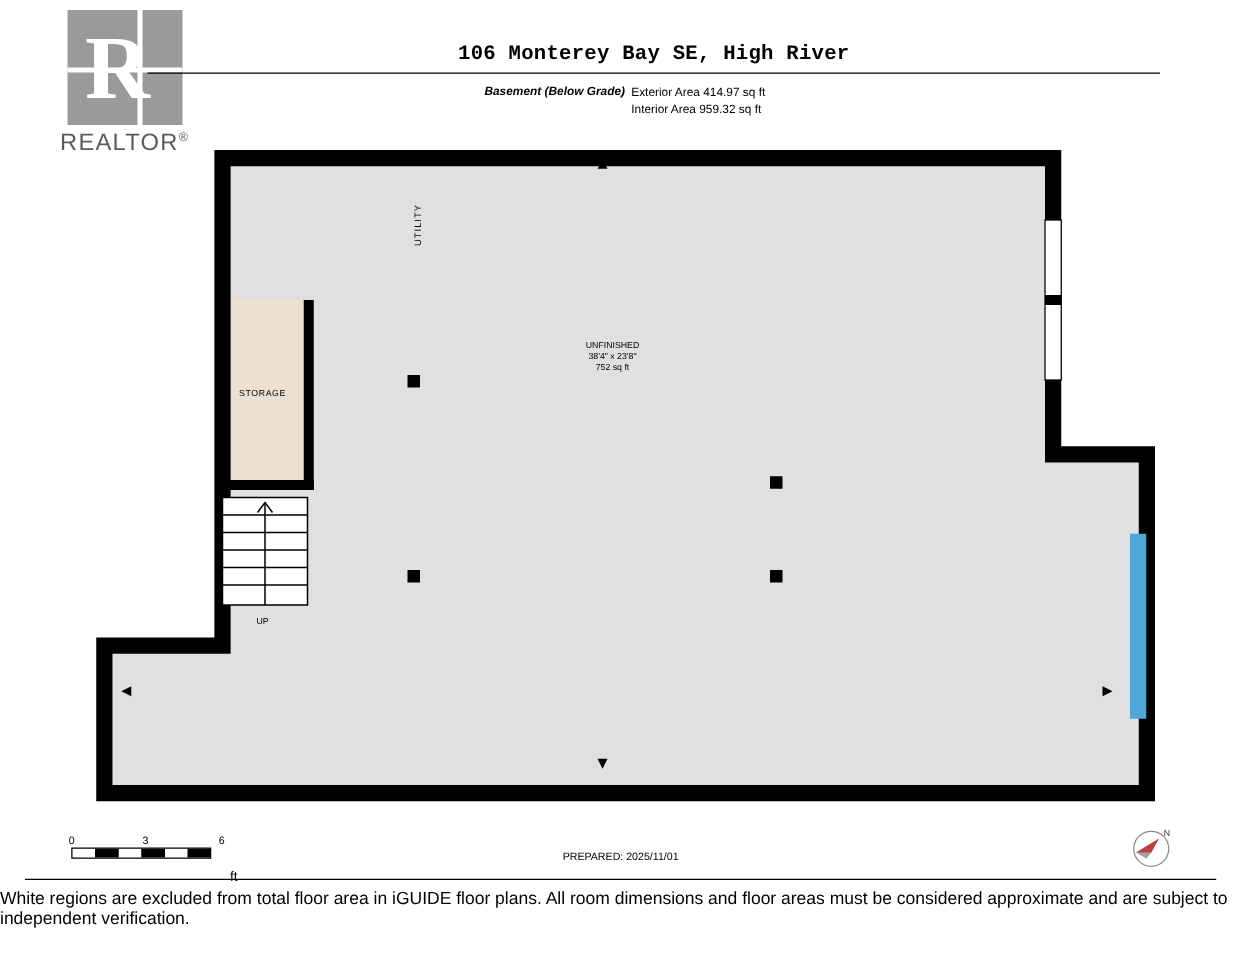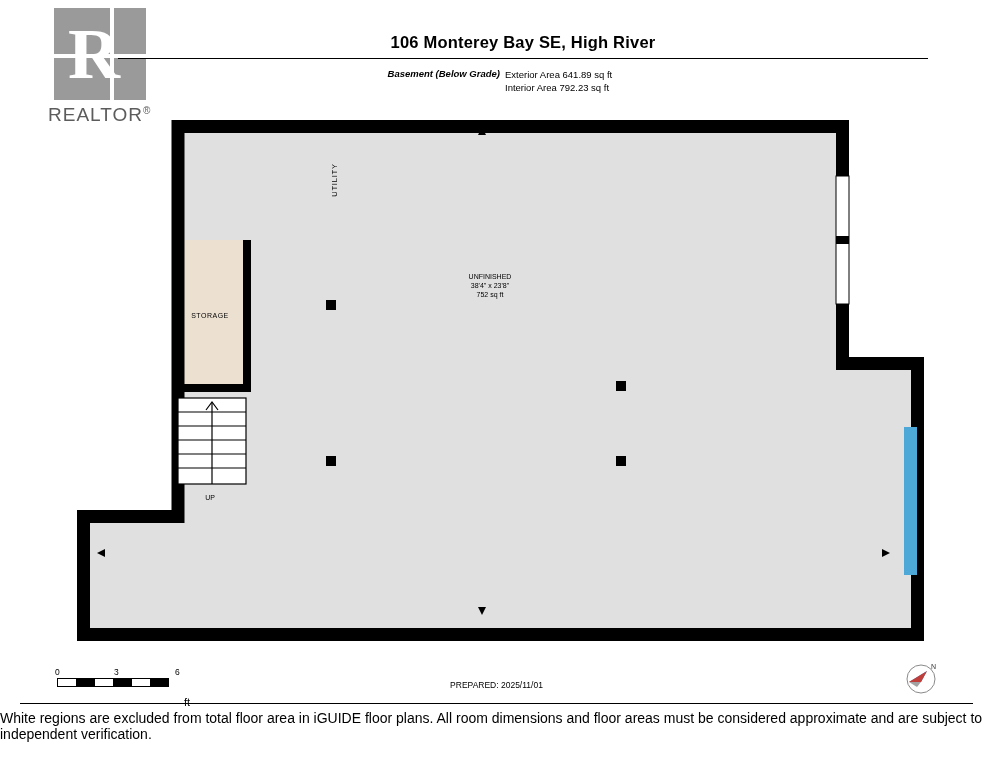--- a/index.html
+++ b/index.html
@@ -84,20 +84,21 @@
   }
   #plan-title {
     position: absolute;
     left: 118px;
     top: 33px;
     width: 810px;
     text-align: center;
     font-size: 16.5px;
     font-weight: bold;
     letter-spacing: 0.2px;
+    font-family: Liberation Mono, monospace;
   }
 
   #level-label {
     position: absolute;
     left: 310px;
     top: 68px;
     width: 190px;
     text-align: right;
     font-size: 9.5px;
     font-weight: bold;
@@ -230,22 +231,22 @@
   </div>
   <div id="realtor-wordmark">
     <span>REALTOR</span><span class="reg">®</span>
   </div>
 </div>
 
 <div id="plan-title">106 Monterey Bay SE, High River</div>
 <div id="title-rule"></div>
 <div id="level-label">Basement (Below Grade)</div>
 <div id="area-block">
-  <div>Exterior Area 641.89 sq ft</div>
-  <div>Interior Area 792.23 sq ft</div>
+  <div>Exterior Area 414.97 sq ft</div>
+  <div>Interior Area 959.32 sq ft</div>
 </div>
 
 <svg id="plan" viewBox="0 0 993 768" xmlns="http://www.w3.org/2000/svg">
 
   <g>
     <polygon points="178,120 836,120 836,370 911,370 911,628 90,628 90,523 178,523" fill="#e0e0e0" stroke="none"></polygon>
   </g>
 
   <rect x="178" y="240" width="72" height="150" fill="#ece0d1" stroke="none"></rect>
 

